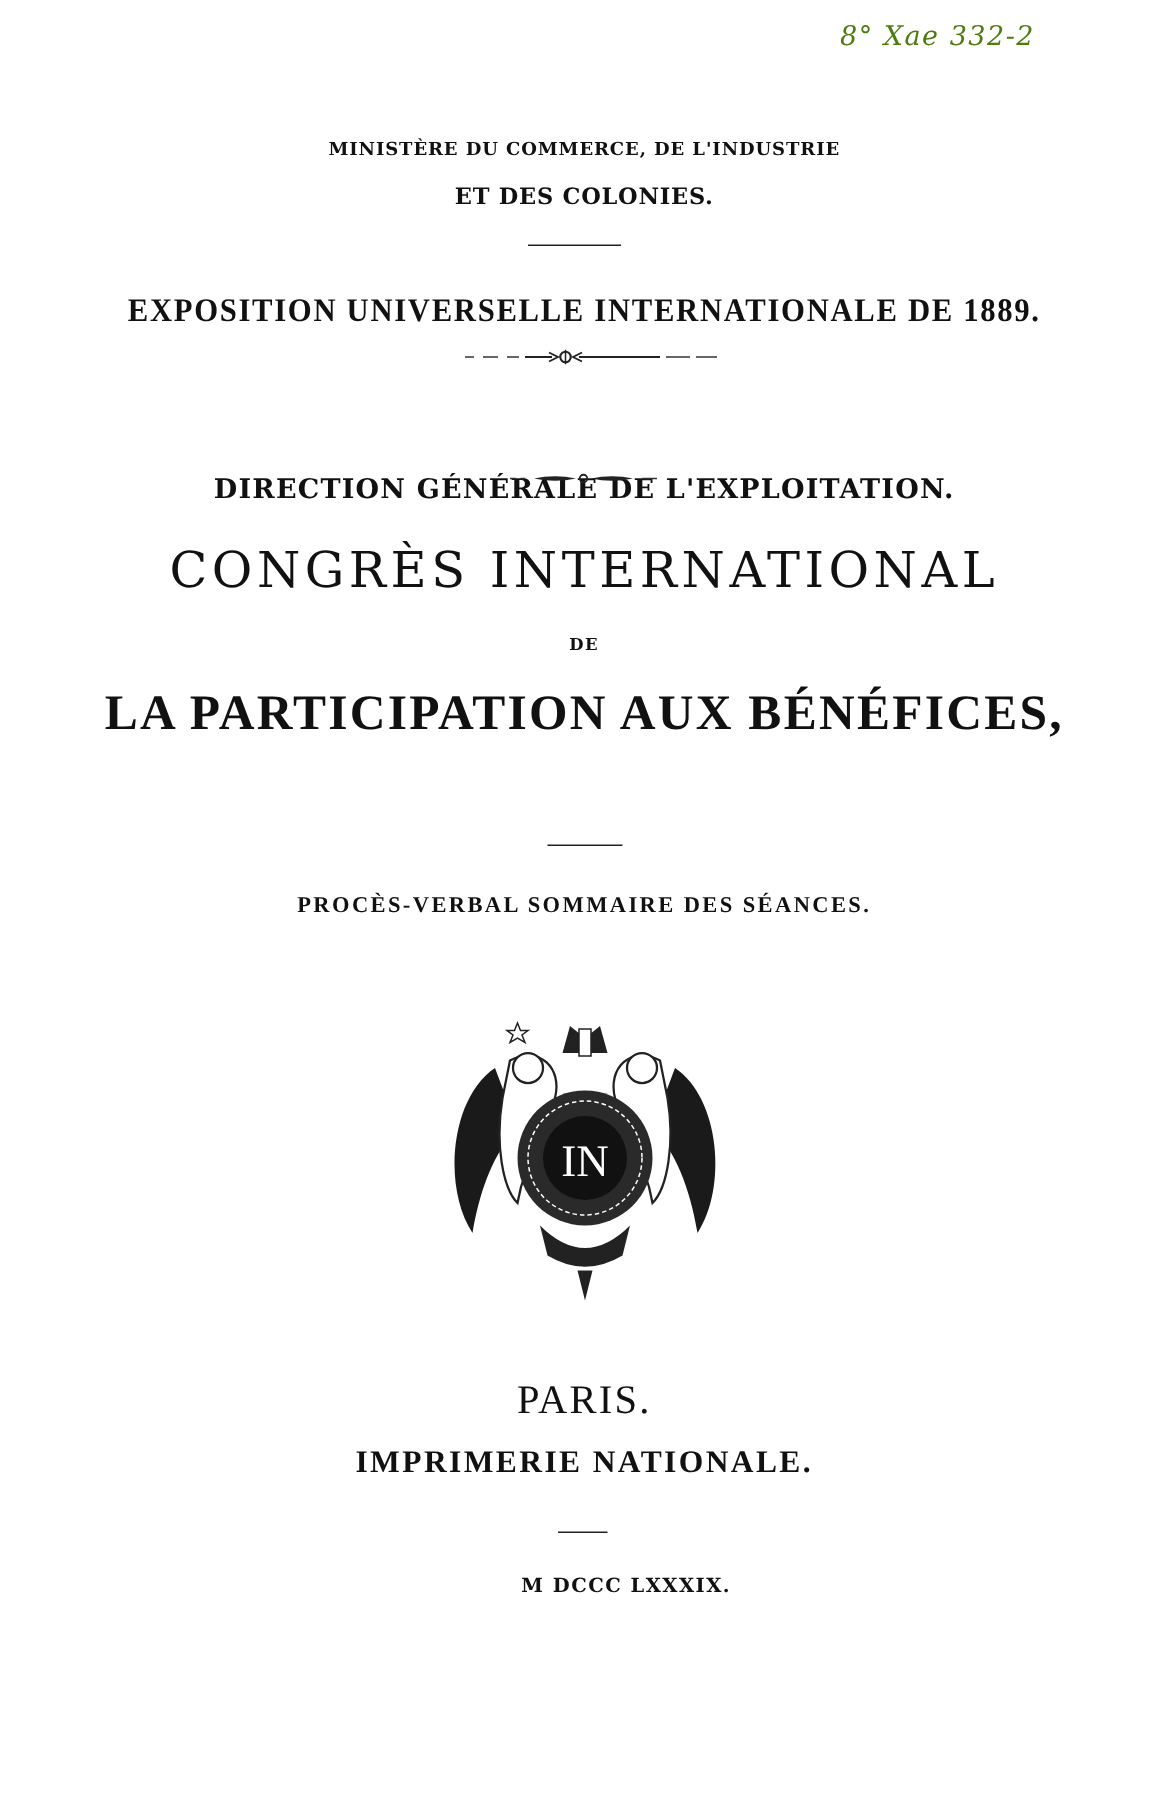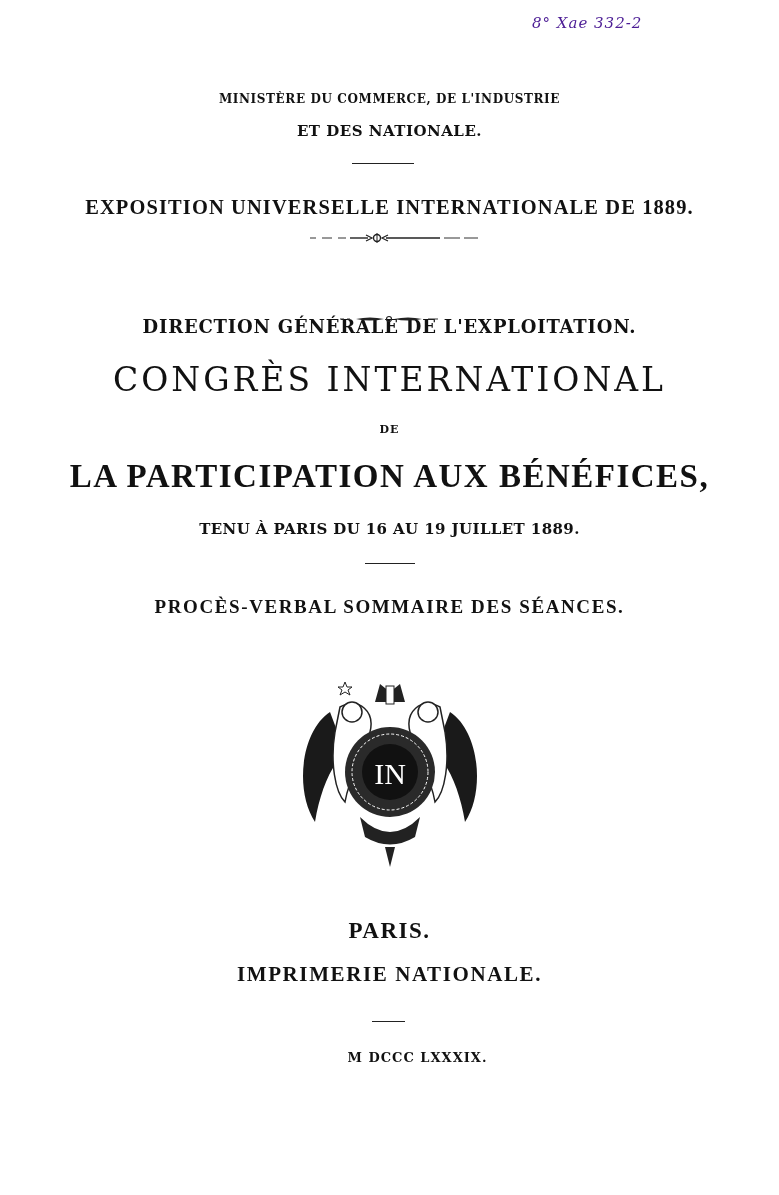--- a/index.html
+++ b/index.html
@@ -1,31 +1,31 @@
 <!DOCTYPE html>
 <html><head>
   <meta charset="utf-8">
   <style>
     html, body { margin: 0; padding: 0; background: #ffffff; }
     body { width: 779px; height: 1195px; position: relative; overflow: hidden; color: #111; font-family: "DejaVu Serif", "Liberation Serif", serif; }
     .page { position: absolute; inset: 0; }
     .line { position: absolute; left: 0; width: 779px; text-align: center; white-space: nowrap; font-weight: bold; }
-    .shelfmark { position: absolute; left: 532px; top: 14px; font-family: "DejaVu Serif", "Liberation Serif", serif; font-style: italic; font-size: 15px; color: #4c1d95; letter-spacing: 1px; }
+    .shelfmark { position: absolute; left: 560px; top: 14px; font-family: "DejaVu Serif", "Liberation Serif", serif; font-style: italic; font-size: 18px; color: #4d7c0f; letter-spacing: 1px; }
     .rule { position: absolute; height: 1px; background: #222; }
     .orn { position: absolute; }
   </style>
 </head>
 <body>
 
 <div class="page">
 
   <div class="shelfmark">8° Xae 332-2</div>
 
   <div class="line" style="top:92px;font-size:12px;letter-spacing:0.6px;">MINISTÈRE DU COMMERCE, DE L'INDUSTRIE</div>
-  <div class="line" style="top:122px;font-size:15px;letter-spacing:0.5px;">ET DES NATIONALE.</div>
+  <div class="line" style="top:122px;font-size:15px;letter-spacing:0.5px;">ET DES COLONIES.</div>
   <div class="rule" style="left:352px;top:163px;width:62px;"></div>
 
   <div class="line" style="top:194px;font-size:22px;letter-spacing:1.2px;font-family:'Liberation Serif',serif;transform:scaleX(0.93);">EXPOSITION UNIVERSELLE INTERNATIONALE DE 1889.</div>
 
   <svg class="orn" style="left:310px;top:233px;" width="170" height="10">
     <line x1="0" y1="5" x2="6" y2="5" stroke="#333" stroke-width="1"></line>
     <line x1="12" y1="5" x2="22" y2="5" stroke="#333" stroke-width="1"></line>
     <line x1="28" y1="5" x2="36" y2="5" stroke="#333" stroke-width="1"></line>
     <line x1="40" y1="5" x2="58" y2="5" stroke="#222" stroke-width="1.4"></line>
     <path d="M56 2 L62 5 L56 8" fill="none" stroke="#222" stroke-width="1.2"></path>
@@ -44,25 +44,24 @@
     <line x1="7" y1="4" x2="10" y2="4" stroke="#333" stroke-width="1"></line>
     <path d="M16 4 Q30 1 44 4 Q30 7 16 4 Z" fill="#222"></path>
     <circle cx="49" cy="4" r="2.5" fill="none" stroke="#222" stroke-width="1.2"></circle>
     <path d="M54 4 Q68 1 82 4 Q68 7 54 4 Z" fill="#222"></path>
     <line x1="88" y1="4" x2="98" y2="4" stroke="#333" stroke-width="1"></line>
   </svg>
 
   <div class="line" style="top:360px;font-size:33px;font-weight:normal;letter-spacing:3px;">CONGRÈS INTERNATIONAL</div>
   <div class="line" style="top:423px;font-size:11px;letter-spacing:1px;">DE</div>
   <div class="line" style="top:458px;font-size:33px;letter-spacing:1.5px;font-family:Liberation Serif, serif;">LA PARTICIPATION AUX BÉNÉFICES,</div>
-  <div class="line" style="top:520px;font-size:15px;letter-spacing:0.4px;">TENU À PARIS DU 16 AU 19 JUILLET 1889.</div>
 
   <div class="rule" style="left:365px;top:563px;width:50px;"></div>
 
-  <div class="line" style="top:596px;font-size:19px;letter-spacing:1.6px;font-family:'Liberation Serif',serif;">PROCÈS-VERBAL SOMMAIRE DES SÉANCES.</div>
+  <div class="line" style="top:596px;font-size:15px;letter-spacing:1.6px;font-family:'Liberation Serif',serif;">PROCÈS-VERBAL SOMMAIRE DES SÉANCES.</div>
 
   <svg class="orn" style="left:290px;top:672px;" width="200" height="200" viewBox="0 0 200 200">
 
     <path d="M40 40 C10 60 5 120 25 150 C30 120 40 95 55 80 Z" fill="#1a1a1a"></path>
     <path d="M160 40 C190 60 195 120 175 150 C170 120 160 95 145 80 Z" fill="#1a1a1a"></path>
 
     <path d="M50 35 C70 25 85 40 80 60 C75 85 60 100 55 130 C45 120 40 90 45 60 Z" fill="#fff" stroke="#222" stroke-width="1.5"></path>
     <path d="M150 35 C130 25 115 40 120 60 C125 85 140 100 145 130 C155 120 160 90 155 60 Z" fill="#fff" stroke="#222" stroke-width="1.5"></path>
     <circle cx="62" cy="40" r="10" fill="#fff" stroke="#222" stroke-width="1.5"></circle>
     <circle cx="138" cy="40" r="10" fill="#fff" stroke="#222" stroke-width="1.5"></circle>
@@ -74,20 +73,20 @@
     <circle cx="100" cy="100" r="38" fill="none" stroke="#fff" stroke-width="1" stroke-dasharray="3 2"></circle>
     <circle cx="100" cy="100" r="28" fill="#111"></circle>
     <text x="100" y="112" text-anchor="middle" font-family="Liberation Serif, serif" font-size="30" fill="#fff">IN</text>
 
     <path d="M70 145 Q100 175 130 145 L125 165 Q100 180 75 165 Z" fill="#222"></path>
     <path d="M95 175 L100 195 L105 175 Z" fill="#222"></path>
 
     <path d="M55 10 l2 5 5 0 -4 3 2 5 -5 -3 -5 3 2 -5 -4 -3 5 0 Z" fill="none" stroke="#222"></path>
   </svg>
 
-  <div class="line" style="top:918px;font-size:23px;letter-spacing:1.5px;font-weight:bold;font-family:'Liberation Serif',serif;">PARIS.</div>
+  <div class="line" style="top:918px;font-size:27px;letter-spacing:1.5px;font-weight:normal;font-family:'Liberation Serif',serif;">PARIS.</div>
   <div class="line" style="top:962px;font-size:21px;letter-spacing:1.6px;font-family:'Liberation Serif',serif;text-align:center;">IMPRIMERIE NATIONALE.</div>
 
   <div class="rule" style="left:372px;top:1021px;width:33px;"></div>
 
   <div class="line" style="top:1050px;font-size:13px;letter-spacing:1px;margin-left:28px;">M DCCC LXXXIX.</div>
 
 </div>
 
 </body></html>

